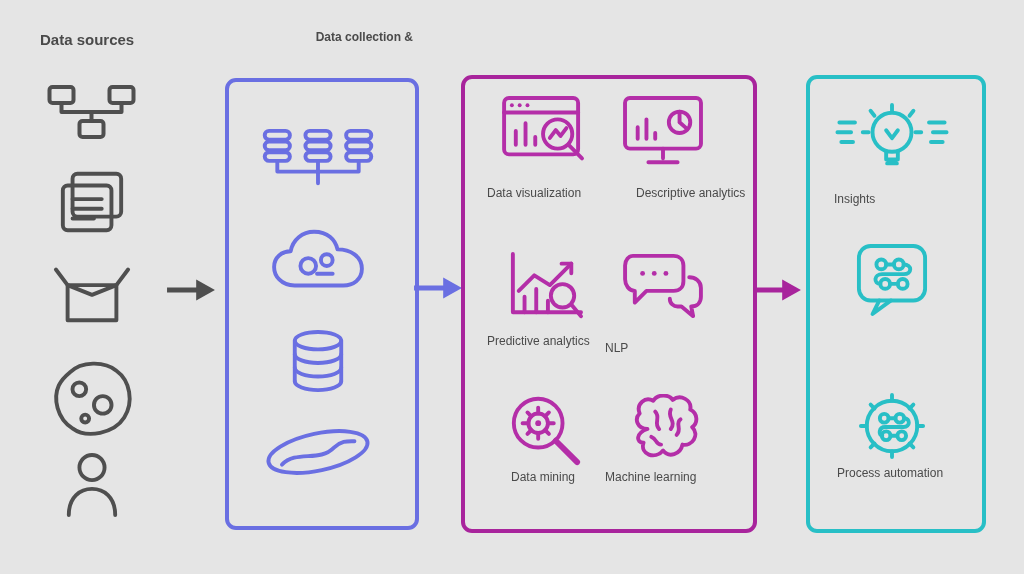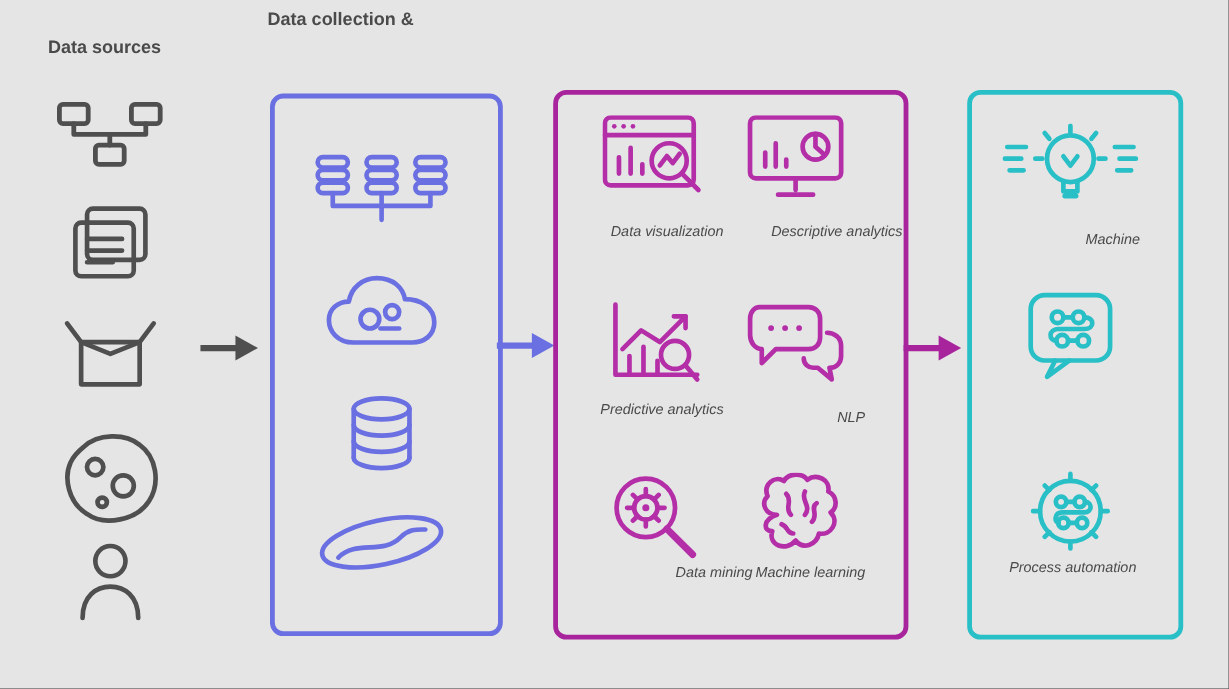--- a/index.html
+++ b/index.html
@@ -11,22 +11,22 @@
   .box-outcomes{left:806px;top:75px;width:172px;height:450px;border-color:#28bfc6;}
   .icon{position:absolute;}
   .icon svg{display:block;width:100%;height:100%;fill:none;stroke:currentColor;
             stroke-width:4;stroke-linecap:round;stroke-linejoin:round;}
   .c-gray{color:#4f4f4f;}
   .c-purple{color:#6a6fe2;}
   .c-magenta{color:#b42ea8;}
   .c-teal{color:#28bfc6;}
   .title{position:absolute;color:#4a4a4a;font-weight:bold;}
   .title-sources{left:40px;top:31px;font-size:15px;}
-  .title-collection{left:223px;top:8px;width:190px;text-align:left;font-size:15px;line-height:1.25;}
-  .label{position:absolute;color:#4a4a4a;font-size:12px;line-height:1.3;text-align:right;font-style:italic;}
+  .title-collection{left:223px;top:30px;width:190px;text-align:right;font-size:12px;line-height:1.25;}
+  .label{position:absolute;color:#4a4a4a;font-size:12px;line-height:1.3;text-align:left;}
   .arrow{position:absolute;width:50px;height:28px;}
   .arrow svg{display:block;width:100%;height:100%;}
 </style>
 </head>
 <body>
 
 <div class="canvas">
 
   <div class="title title-sources">Data sources</div>
 
@@ -214,21 +214,21 @@
 
   <span class="icon c-teal" style="left:833px;top:103px;width:118px;height:76px;">
     <svg viewBox="0 0 120 78">
       <circle cx="60" cy="30" r="20"></circle>
       <path d="M54 50 V58 H66 V50 M55 62 H65"></path>
       <path d="M54 28 L60 36 L66 28"></path>
       <path d="M60 2 V8 M38 8 L42 13 M82 8 L78 13 M30 30 H36 M84 30 H90"></path>
       <path d="M6 20 H22 M4 30 H18 M8 40 H20 M98 20 H114 M102 30 H116 M100 40 H112"></path>
     </svg>
   </span>
-  <div class="label" style="left:834px;top:192px;width:116px;">Machine</div>
+  <div class="label" style="left:834px;top:192px;width:116px;">Insights</div>
 
   <span class="icon c-teal" style="left:856px;top:243px;width:72px;height:74px;">
     <svg viewBox="0 0 74 76">
       <rect x="3" y="3" width="68" height="56" rx="12"></rect>
       <path d="M24 59 L17 73 L36 59"></path>
       <circle cx="26" cy="22" r="5"></circle>
       <circle cx="44" cy="22" r="5"></circle>
       <circle cx="30" cy="42" r="5"></circle>
       <circle cx="48" cy="42" r="5"></circle>
       <path d="M31 22 H39 M49 22 C58 22 58 32 49 32 H27 C18 32 18 42 25 42 M35 42 H43"></path>

